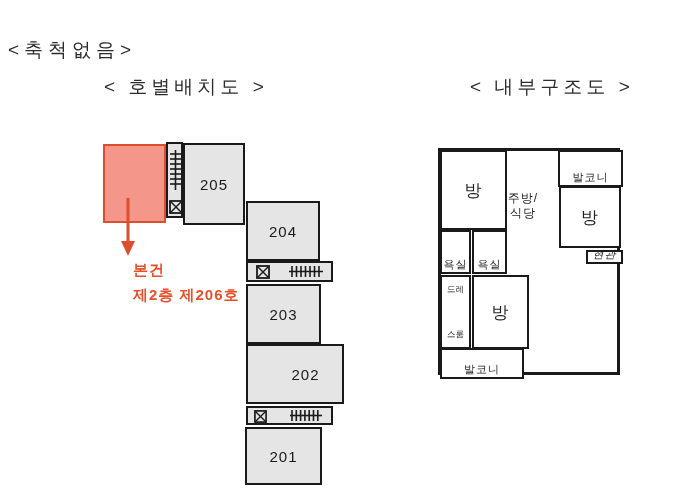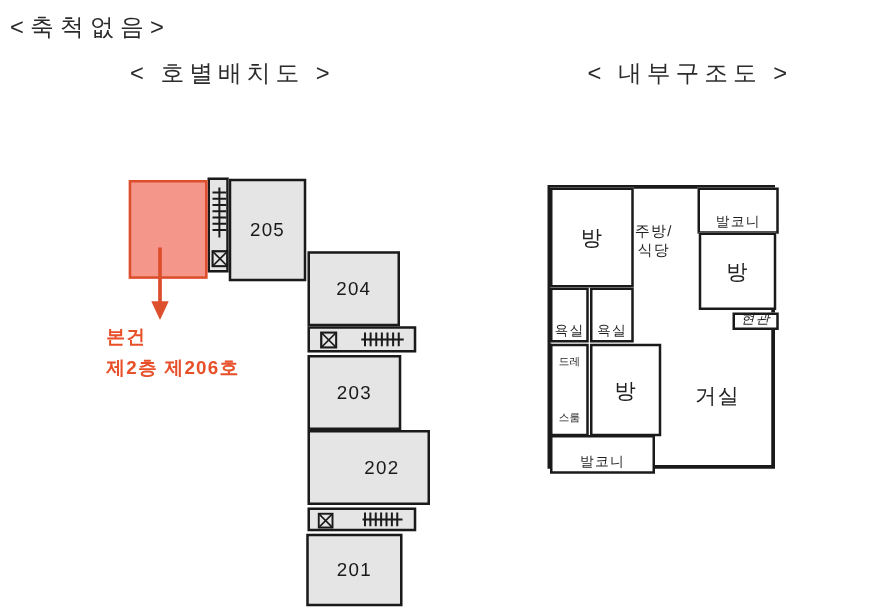--- a/index.html
+++ b/index.html
@@ -4,38 +4,38 @@
 <style>
   html, body { margin:0; padding:0; background:#fff; }
   #stage {
     position:relative; width:700px; height:493px; background:#ffffff;
     font-family:"Liberation Sans", sans-serif; overflow:hidden;
     --wall:#1a1a1a; --highlight-fill:#f5968b; --highlight-stroke:#dd4f2c;
     --accent-text:#e8502a; --title-text:#2b2b2b;
   }
   .title {
     position:absolute; color:var(--title-text); font-size:19px;
-    letter-spacing:4px; white-space:nowrap;
+    letter-spacing:4px; white-space:nowrap;margin-top:28px;
   }
   .box, .strip {
     position:absolute; box-sizing:border-box; background:#e5e5e5;
     border:2px solid var(--wall);
   }
   .unit {
     display:flex; align-items:center; justify-content:center;
     font-size:15px; letter-spacing:1px; color:#1a1a1a;
   }
   .hl-box {
     position:absolute; box-sizing:border-box;
     background:var(--highlight-fill); border:2px solid var(--highlight-stroke);
   }
   .icon-abs { position:absolute; }
   .note {
     position:absolute; color:var(--accent-text); font-weight:bold;
-    font-size:15px; line-height:25px; white-space:nowrap; letter-spacing:1px;
+    font-size:15px; line-height:25px; white-space:nowrap; letter-spacing:1px;margin-left:48px;
   }
   .plan-outer {
     position:absolute; box-sizing:border-box; border:3px solid var(--wall);
     background:#fff;
   }
   .room {
     position:absolute; box-sizing:border-box; border:2px solid var(--wall);
     background:#fff; display:flex; align-items:center; justify-content:center;
     text-align:center; color:#1f1f1f;
   }
@@ -159,21 +159,21 @@
       <div>제2층 제206호</div>
     </div>
   </div>
 
   <div class="plan-outer" style="left:438px; top:148px; width:182px; height:227px;">
 
     <div class="room fs-big" style="left:-1px; top:-1px; width:67px; height:80px;">
       <span>방</span>
     </div>
 
-    <div class="openlabel fs-med" style="left:66px; top:19px; width:32px; height:46px; flex-direction:column;">
+    <div class="openlabel fs-med" style="left:66px; top:32px; width:32px; height:46px; flex-direction:column;">
       <div>주방/</div>
       <div>식당</div>
     </div>
 
     <div class="room fs-sm" style="left:117px; top:-1px; width:65px; height:37px;">
       <span>발코니</span>
     </div>
 
     <div class="room thick fs-big" style="left:118px; top:35px; width:62px; height:62px;">
       <span>방</span>
@@ -197,18 +197,15 @@
     </div>
 
     <div class="room thick fs-big" style="left:31px; top:124px; width:57px; height:74px;">
       <span>방</span>
     </div>
 
     <div class="room fs-sm" style="left:-1px; top:197px; width:84px; height:31px;">
       <span>발코니</span>
     </div>
 
-    <div class="openlabel fs-big" style="left:100px; top:150px; width:66px; height:30px;">
-      <span>거실</span>
-    </div>
   </div>
 
 </div>
 
 </body></html>

